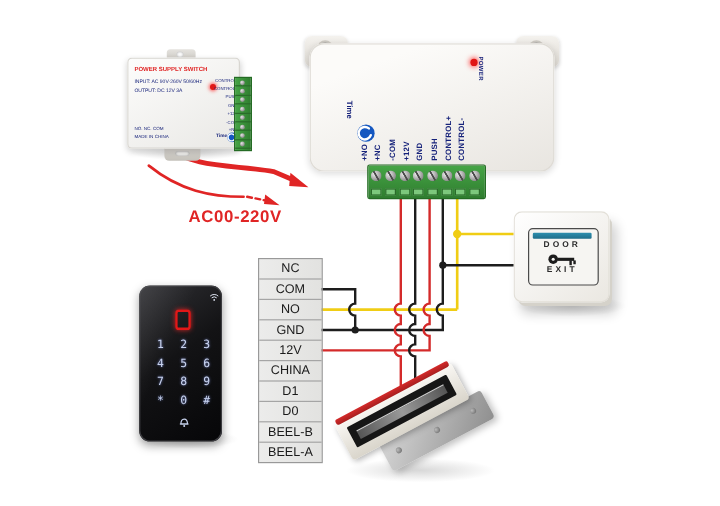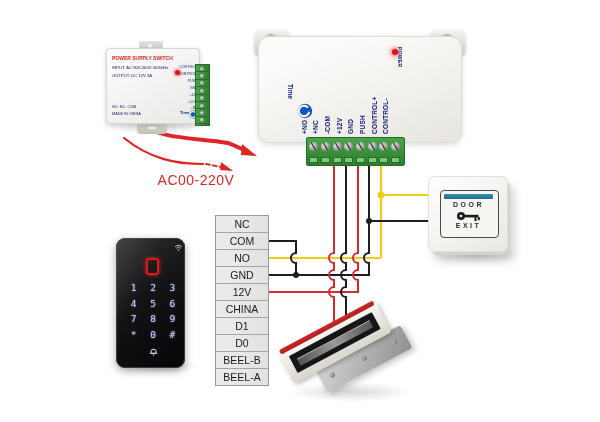--- a/index.html
+++ b/index.html
@@ -37,21 +37,21 @@
   .psu-term{font-size:3.6px;line-height:6.9px;color:var(--label-blue);text-align:right;white-space:nowrap;}
   .psu-time{left:74px;top:62px;font-size:4px;font-weight:bold;color:var(--label-blue);}
   .psu-swirl{left:83px;top:62px;width:9px;height:9px;}
   .psu-strip{left:195px;top:64px;width:13px;height:60px;z-index:4;border:1px solid #246b24;
        background:linear-gradient(90deg,#46a546,#2f7d2f);}
   .psu-strip i{display:block;height:6.4px;border-bottom:1px solid #2a6b2a;position:relative;}
   .psu-strip i::after{content:"";position:absolute;left:3.5px;top:1.6px;width:4px;height:4px;border-radius:50%;
        background:radial-gradient(circle at 35% 35%,#e4e4e4,#8a8a8a 70%);}
 
   
-  .ac-label{left:146px;top:172px;width:100px;text-align:center;font-size:14px;font-weight:normal;
+  .ac-label{left:146px;top:172px;width:100px;text-align:center;font-size:14px;font-weight:bold;
        color:var(--callout-red);letter-spacing:.5px;z-index:3;}
 
   
   .ctrl-ear{width:36px;height:26px;top:30px;border-radius:6px;z-index:2;
        background:linear-gradient(#f4f2ee,#ddd9d2);box-shadow:0 1px 3px rgba(0,0,0,.15);}
   .ctrl-ear.left{left:254px;} .ctrl-ear.right{left:430px;}
   .ctrl-ear::after{content:"";position:absolute;left:12px;top:5px;width:10px;height:10px;border-radius:50%;
        background:#fff;box-shadow:inset 0 1px 3px #9a968f,0 0 0 1.5px #cdc9c2;}
   .ctrl-body{left:258px;top:36px;width:204px;height:107px;z-index:3;border-radius:12px;
        background:linear-gradient(160deg,#fcfbf9 20%,#e8e5e0);

